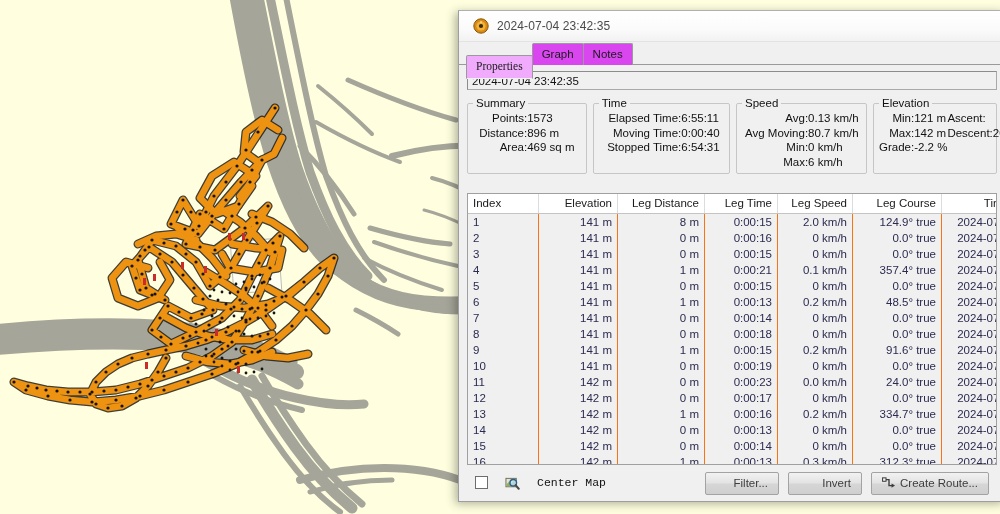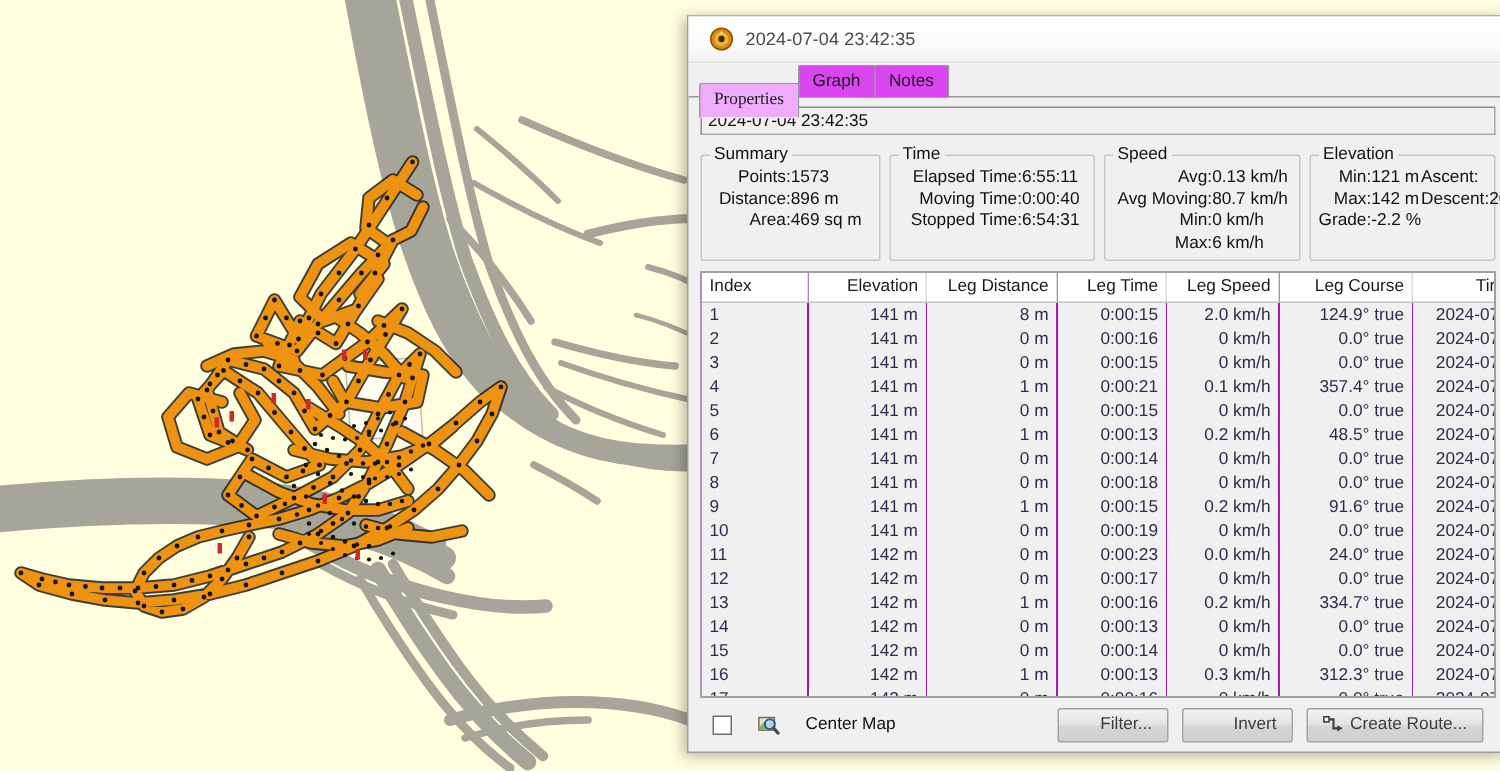--- a/index.html
+++ b/index.html
@@ -151,24 +151,24 @@
     white-space: nowrap;
   }
   td.k { text-align: right; padding-right: 5px; margin-top: 22px; }
   td.v { text-align: left; margin-left: 11px; }
   td.k2 { padding-left: 12px; padding-right: 5px; }
   td.v2 { text-align: right; }
   td.kl { text-align: left; padding-right: 5px; }
 
   
   .grid-wrap {
-    margin-top: 7px;
+    margin-top: 19px;
     flex: 1 1 auto;
     border: 1px solid #a0a0a0;
-    background: #a21caf;
+    background: #f97316;
     overflow: hidden;
     min-height: 0;
     position: relative;
     box-sizing: border-box;
   }
   table.grid {
     border-collapse: collapse;
     width: 100%;
     font-size: 11.5px;
     table-layout: fixed;
@@ -211,21 +211,21 @@
 
   
   .footer {
     flex: none;
     height: 36px;
     display: flex;
     align-items: center;
     padding: 0 8px;
     box-sizing: border-box;
   }
-  .cm-group { display: flex; align-items: center; gap: 17px; }
+  .cm-group { display: flex; gap: 17px; font-family: Liberation Mono, monospace; }
   .checkbox {
     width: 13px; height: 13px;
     border: 1px solid #6d6d6d;
     background: #fff;
     box-sizing: border-box;
     flex: none;
     cursor: pointer;
   }
   .cm-label { font-size: 11.5px; color: #111; }
   .spacer { flex: 1 1 auto; }

